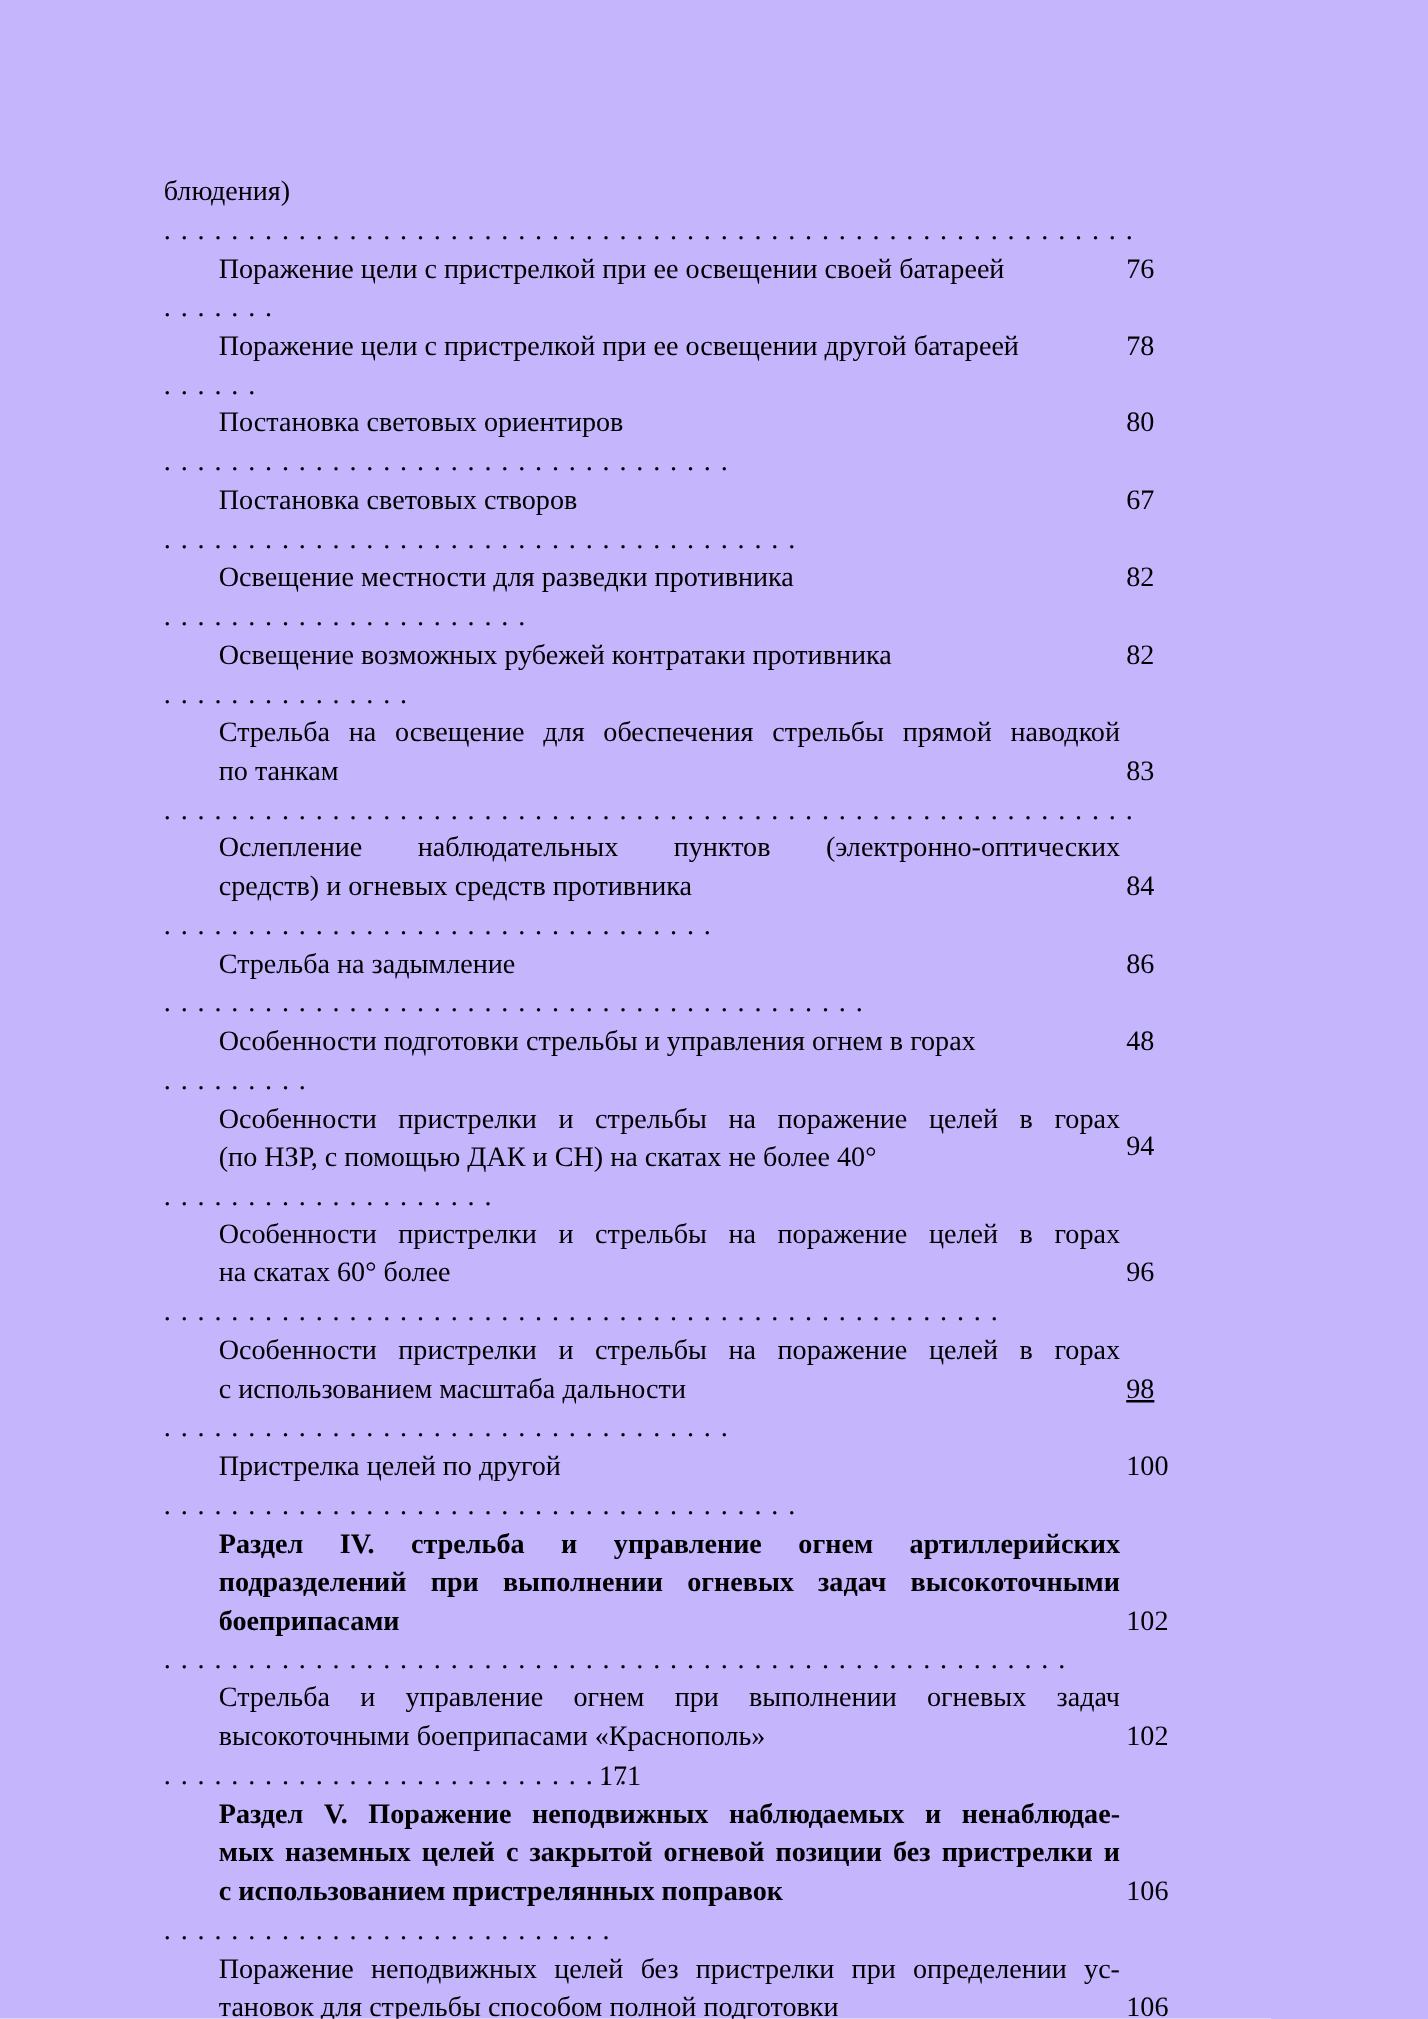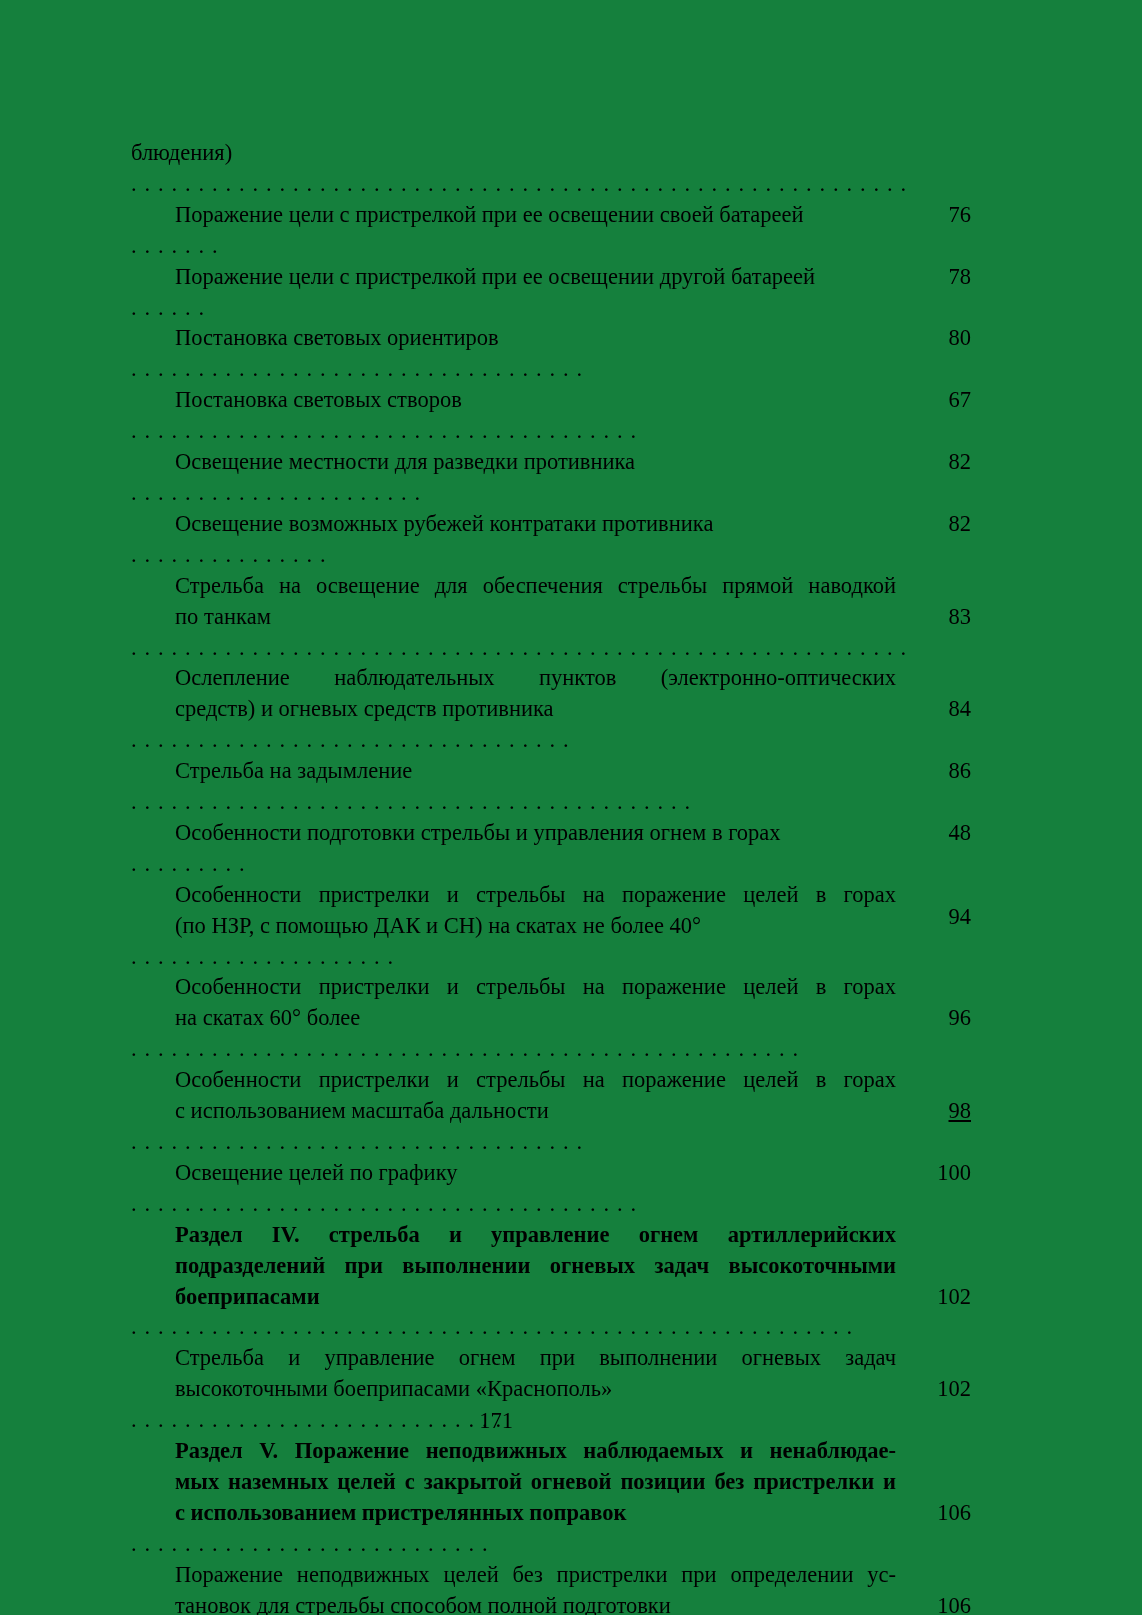--- a/index.html
+++ b/index.html
@@ -15,21 +15,21 @@
     color: #000000;
     overflow: hidden;
   }
 
   #page {
     position: absolute;
     left: 0;
     top: 0;
     width: 1142px;
     height: 1615px;
-    background: #15803d;
+    background: #c4b5fd;
   }
 
   #toc {
     position: absolute;
     left: 131px;
     top: 138px;
     width: 840px;
   }
 
   
@@ -63,21 +63,21 @@
   .leader {
     white-space: nowrap;
     letter-spacing: 0.05em;
   }
 
   
   .pageno {
     position: absolute;
     right: 0;
     width: 70px;
-    text-align: right;
+    text-align: left;
     font-size: 22.5px;
     line-height: 30.9px;
     font-weight: normal;
   }
 
   .folio {
     position: absolute;
     left: 0;
     top: 1408px;
     width: 992px;
@@ -186,21 +186,21 @@
       </div>
       <div class="entry">
         <div class="entry-text indent">
           <span class="jline">Особенности пристрелки и стрельбы на поражение целей в горах</span>
           <span class="jline-last"><span>с использованием масштаба дальности</span><span class="leader" style="font-weight: normal;"> . . . . . . . . . . . . . . . . . . . . . . . . . . . . . . . . . .</span></span>
         </div>
         <div class="pageno" style="top: 30.9px; text-decoration: underline;">98</div>
       </div>
       <div class="entry">
         <div class="entry-text indent">
-          <span class="jline-last"><span>Освещение целей по графику</span><span class="leader" style="font-weight: normal;"> . . . . . . . . . . . . . . . . . . . . . . . . . . . . . . . . . . . . . .</span></span>
+          <span class="jline-last"><span>Пристрелка целей по другой</span><span class="leader" style="font-weight: normal;"> . . . . . . . . . . . . . . . . . . . . . . . . . . . . . . . . . . . . . .</span></span>
         </div>
         <div class="pageno" style="top: 0px;">100</div>
       </div>
       <div class="entry bold">
         <div class="entry-text indent">
           <span class="jline">Раздел IV. стрельба и управление огнем артиллерийских</span>
           <span class="jline">подразделений при выполнении огневых задач высокоточными</span>
           <span class="jline-last"><span>боеприпасами</span><span class="leader" style="font-weight: normal;"> . . . . . . . . . . . . . . . . . . . . . . . . . . . . . . . . . . . . . . . . . . . . . . . . . . . . . .</span></span>
         </div>
         <div class="pageno" style="top: 61.8px;">102</div>

